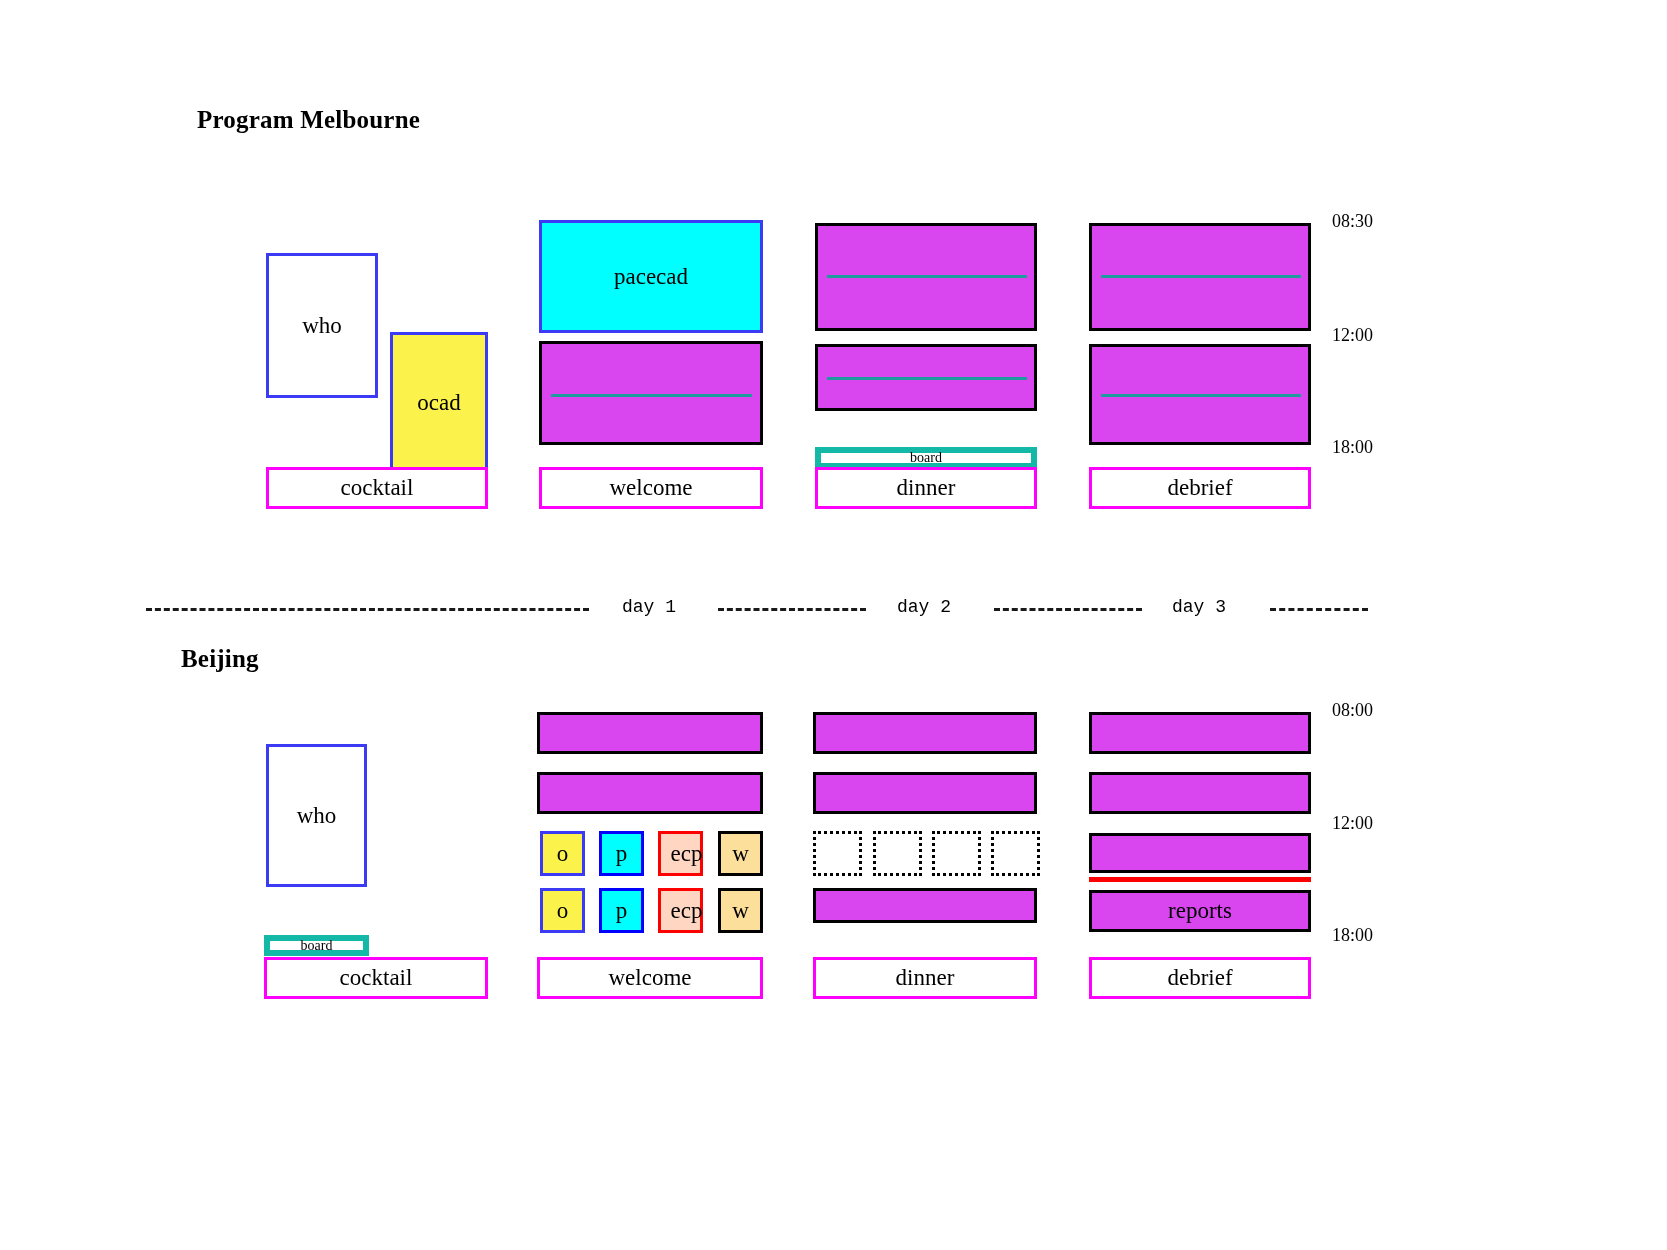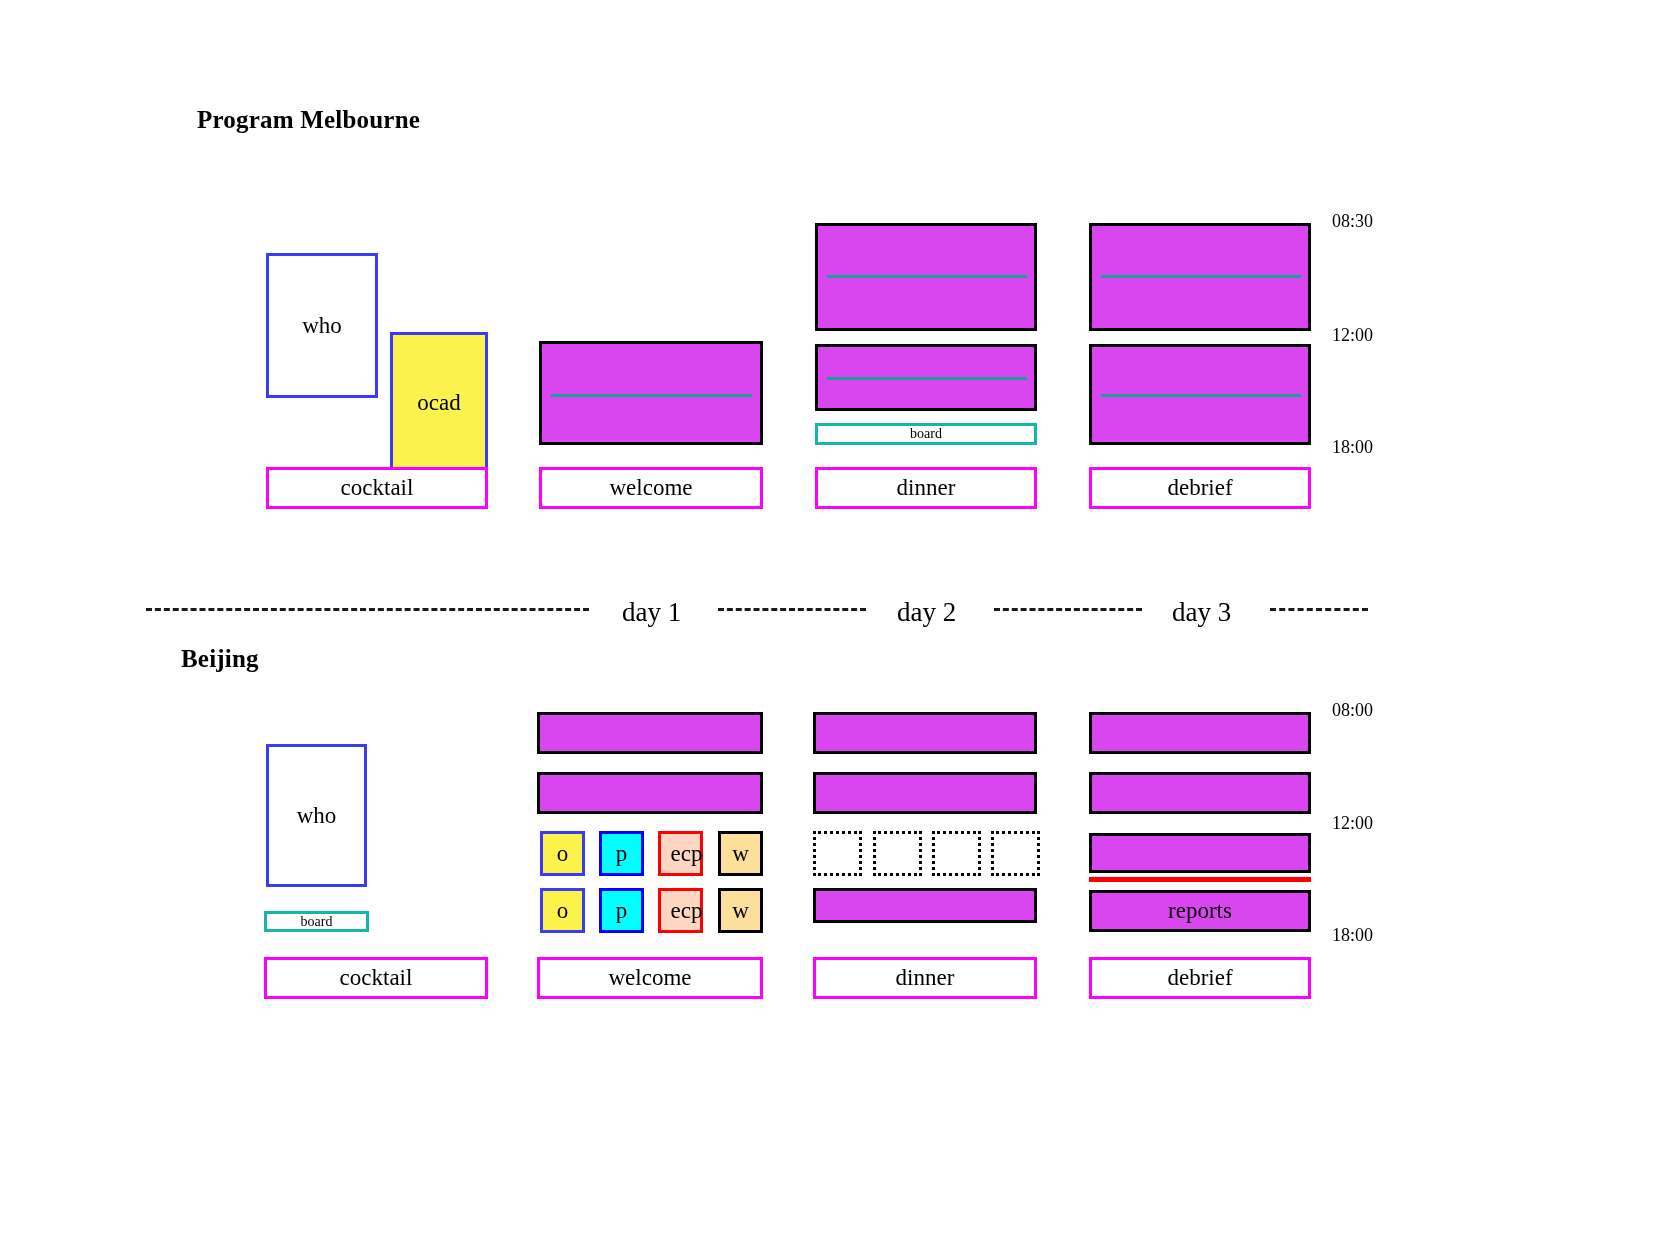--- a/index.html
+++ b/index.html
@@ -11,46 +11,47 @@
 
   .blk{position:absolute;box-sizing:border-box;display:flex;align-items:center;
        justify-content:center;font-size:23px;font-family:"Liberation Serif",serif;}
 
   .teal{background:#d946ef;border:3px solid #000;}
   .teal-line{position:absolute;height:3px;background:#1c9c9c;}
   .cyan{background:#00ffff;border:3px solid #3b3bf5;}
   .white-blue{background:#ffffff;border:3px solid #3b3bf5;}
   .yellow-blue{background:#fbf24b;border:3px solid #3b3bf5;}
   .magenta{background:#ffffff;border:3px solid #ff00ff;}
-  .board{background:#ffffff;border:3px solid #14b8a6;font-size:14px;}
+  .board{background:#ffffff;border:6px solid #14b8a6;font-size:14px;margin-top:24px;}
   .peach-red{background:#ffd6c2;border:3px solid #ff0000;padding-left:12px;}
   .tan-black{background:#fbdf9b;border:3px solid #000;}
   .dotted{background:#ffffff;border:3px dotted #000;}
   .redline{position:absolute;height:5px;background:#ff0000;}
 
   .timelabel{position:absolute;font-size:18px;font-family:Liberation Serif, serif;}
 
   .dashseg{position:absolute;height:0;border-top:3px dashed #1a1a1a;}
-  .daylabel{position:absolute;font-size:27px;font-family:Liberation Serif, serif;}
+  .daylabel{position:absolute;font-size:18px;font-family:Liberation Mono, monospace;}
 </style>
 </head>
 <body>
 
 <div class="canvas">
 
   <div class="sec-title" style="left:197px;top:106px;">Program Melbourne</div>
 
   <div class="timelabel" style="left:1332px;top:211px;">08:30</div>
   <div class="timelabel" style="left:1332px;top:325px;">12:00</div>
   <div class="timelabel" style="left:1332px;top:437px;">18:00</div>
 
   <div class="blk white-blue" style="left:266px;top:253px;width:112px;height:145px;">who</div>
   <div class="blk yellow-blue" style="left:390px;top:332px;width:98px;height:142px;">ocad</div>
   <div class="blk magenta" style="left:266px;top:467px;width:222px;height:42px;">cocktail</div>
 
+  <div class="blk cyan" style="left:539px;top:220px;width:224px;height:113px;">pacecad</div>
   <div class="blk teal" style="left:539px;top:341px;width:224px;height:104px;"></div>
   <div class="teal-line" style="left:551px;top:394px;width:201px;"></div>
   <div class="blk magenta" style="left:539px;top:467px;width:224px;height:42px;">welcome</div>
 
   <div class="blk teal" style="left:815px;top:223px;width:222px;height:108px;"></div>
   <div class="teal-line" style="left:827px;top:275px;width:200px;"></div>
   <div class="blk teal" style="left:815px;top:344px;width:222px;height:67px;"></div>
   <div class="teal-line" style="left:827px;top:377px;width:200px;"></div>
   <div class="blk board" style="left:815px;top:423px;width:222px;height:22px;">board</div>
   <div class="blk magenta" style="left:815px;top:467px;width:222px;height:42px;">dinner</div>

